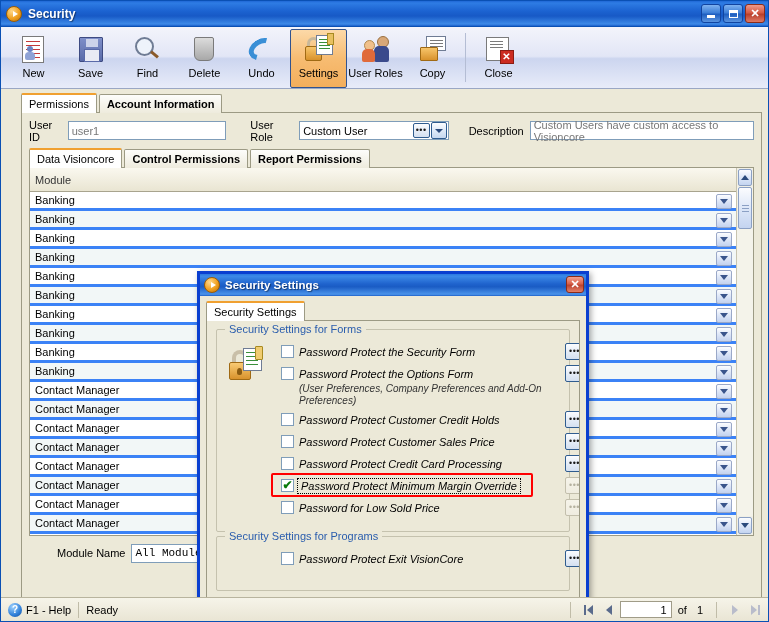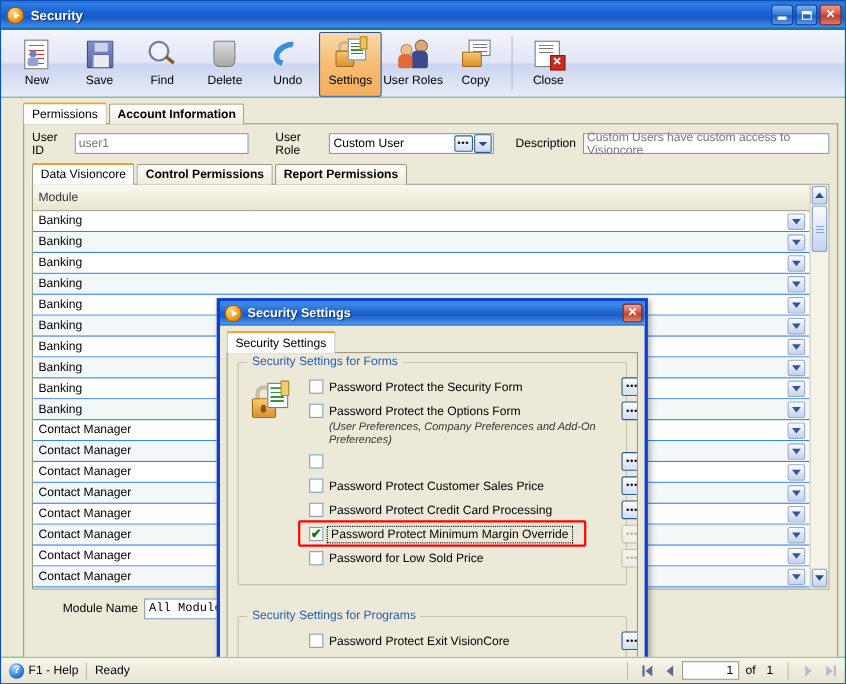--- a/index.html
+++ b/index.html
@@ -9,21 +9,21 @@
     overflow: hidden;
     font-family: "Liberation Sans", sans-serif;
     font-size: 11px;
     background: #d4d0c8;
   }
 
   
   #app-window {
     position: absolute; left: 0; top: 0;
     width: 769px; height: 622px;
-    background: #22c55e;
+    background: #d946ef;
     border: 1px solid #0a50b4;
     display: flex; flex-direction: column;
   }
 
   
   #titlebar {
     height: 26px;
     background: linear-gradient(to bottom,
       #1f68d6 0%, #2e7ce4 8%, #1c63d1 40%, #1759c6 60%, #3d8ae8 92%, #1a5fcb 100%);
     display: flex; align-items: center;
@@ -186,21 +186,21 @@
   .grid-header {
     height: 24px;
     background: linear-gradient(to bottom, #faf8ef 0%, #e9e5d2 100%);
     border-bottom: 1px solid #a8a48e;
     display: flex; align-items: center;
     font-size: 11px; color: #333; padding-left: 5px;
   }
   .grid-row {
     height: 19px;
     display: flex; align-items: center;
-    border-bottom: 1px solid #3b82f6;
+    border-bottom: 3px solid #3b82f6;
     font-size: 11px; color: #000;
     position: relative;
   }
   .grid-row.alt { background: #f2f7f7; }
   .grid-row .cell-module { padding-left: 5px; flex: 1 1 auto; }
   .row-chevron {
     position: absolute; right: 4px; top: 2px;
     width: 16px; height: 15px;
     border: 1px solid #9aa8c8; border-radius: 2px;
     background: linear-gradient(to bottom, #fcfdff 0%, #dde6f7 50%, #c3d2ef 100%);
@@ -314,37 +314,37 @@
     overflow: hidden;
   }
 
   .groupbox { border: 1px solid #c5c2ae; border-radius: 2px; position: relative; padding: 12px 8px 8px 8px; }
   .groupbox > .gb-title {
     position: absolute; top: -7px; left: 8px;
     background: #ece9d8; padding: 0 4px;
     font-size: 11px; color: #2a5dad;
   }
   #forms-group { height: 203px; }
-  #programs-group { margin-top: 28px; height: 55px; }
+  #programs-group { margin-top: 4px; height: 55px; }
 
   .lock-icon { position: absolute; left: 12px; top: 18px; width: 34px; height: 32px; }
 
   .chk-row { display: flex; align-items: center; height: 19px; margin-left: 56px; position: relative; }
   .chk-row.tight { margin-top: 3px; }
   .checkbox {
     width: 13px; height: 13px; flex: 0 0 auto;
     background: #fff; border: 1px solid #7f9db9;
     display: flex; align-items: center; justify-content: center;
     margin-right: 5px;
   }
   .checkbox .tick {
     color: #0a7a0a; font-size: 12px; font-weight: bold; line-height: 1;
     margin-top: -1px;
   }
-  .chk-label { font-size: 11px; color: #000; white-space: nowrap; }
+  .chk-label { font-size: 11px; color: #000; white-space: nowrap; font-style: italic; }
   .chk-focus { outline: 1px dotted #000; outline-offset: 1px; padding: 0 2px; }
   .chk-sub {
     margin-left: 56px; font-size: 10px; font-style: italic; color: #333;
     line-height: 12px; padding-left: 18px;
   }
   .row-ell { position: absolute; left: 284px; top: 1px; }
   .ell-btn.lg { width: 19px; height: 17px; }
 
   
   #red-highlight {
@@ -735,20 +735,21 @@
                   <div class="ell-btn lg row-ell">•••</div>
                 </div>
                 <div class="chk-row tight">
                   <div class="checkbox"></div>
                   <span class="chk-label">Password Protect the Options Form</span>
                   <div class="ell-btn lg row-ell">•••</div>
                 </div>
                 <div class="chk-sub">(User Preferences, Company Preferences and Add-On Preferences)</div>
                 <div class="chk-row tight">
                   <div class="checkbox"></div>
+                  <span class="chk-label">Password Protect Customer Credit Holds</span>
                   <div class="ell-btn lg row-ell">•••</div>
                 </div>
                 <div class="chk-row tight">
                   <div class="checkbox"></div>
                   <span class="chk-label">Password Protect Customer Sales Price</span>
                   <div class="ell-btn lg row-ell">•••</div>
                 </div>
                 <div class="chk-row tight">
                   <div class="checkbox"></div>
                   <span class="chk-label">Password Protect Credit Card Processing</span>

